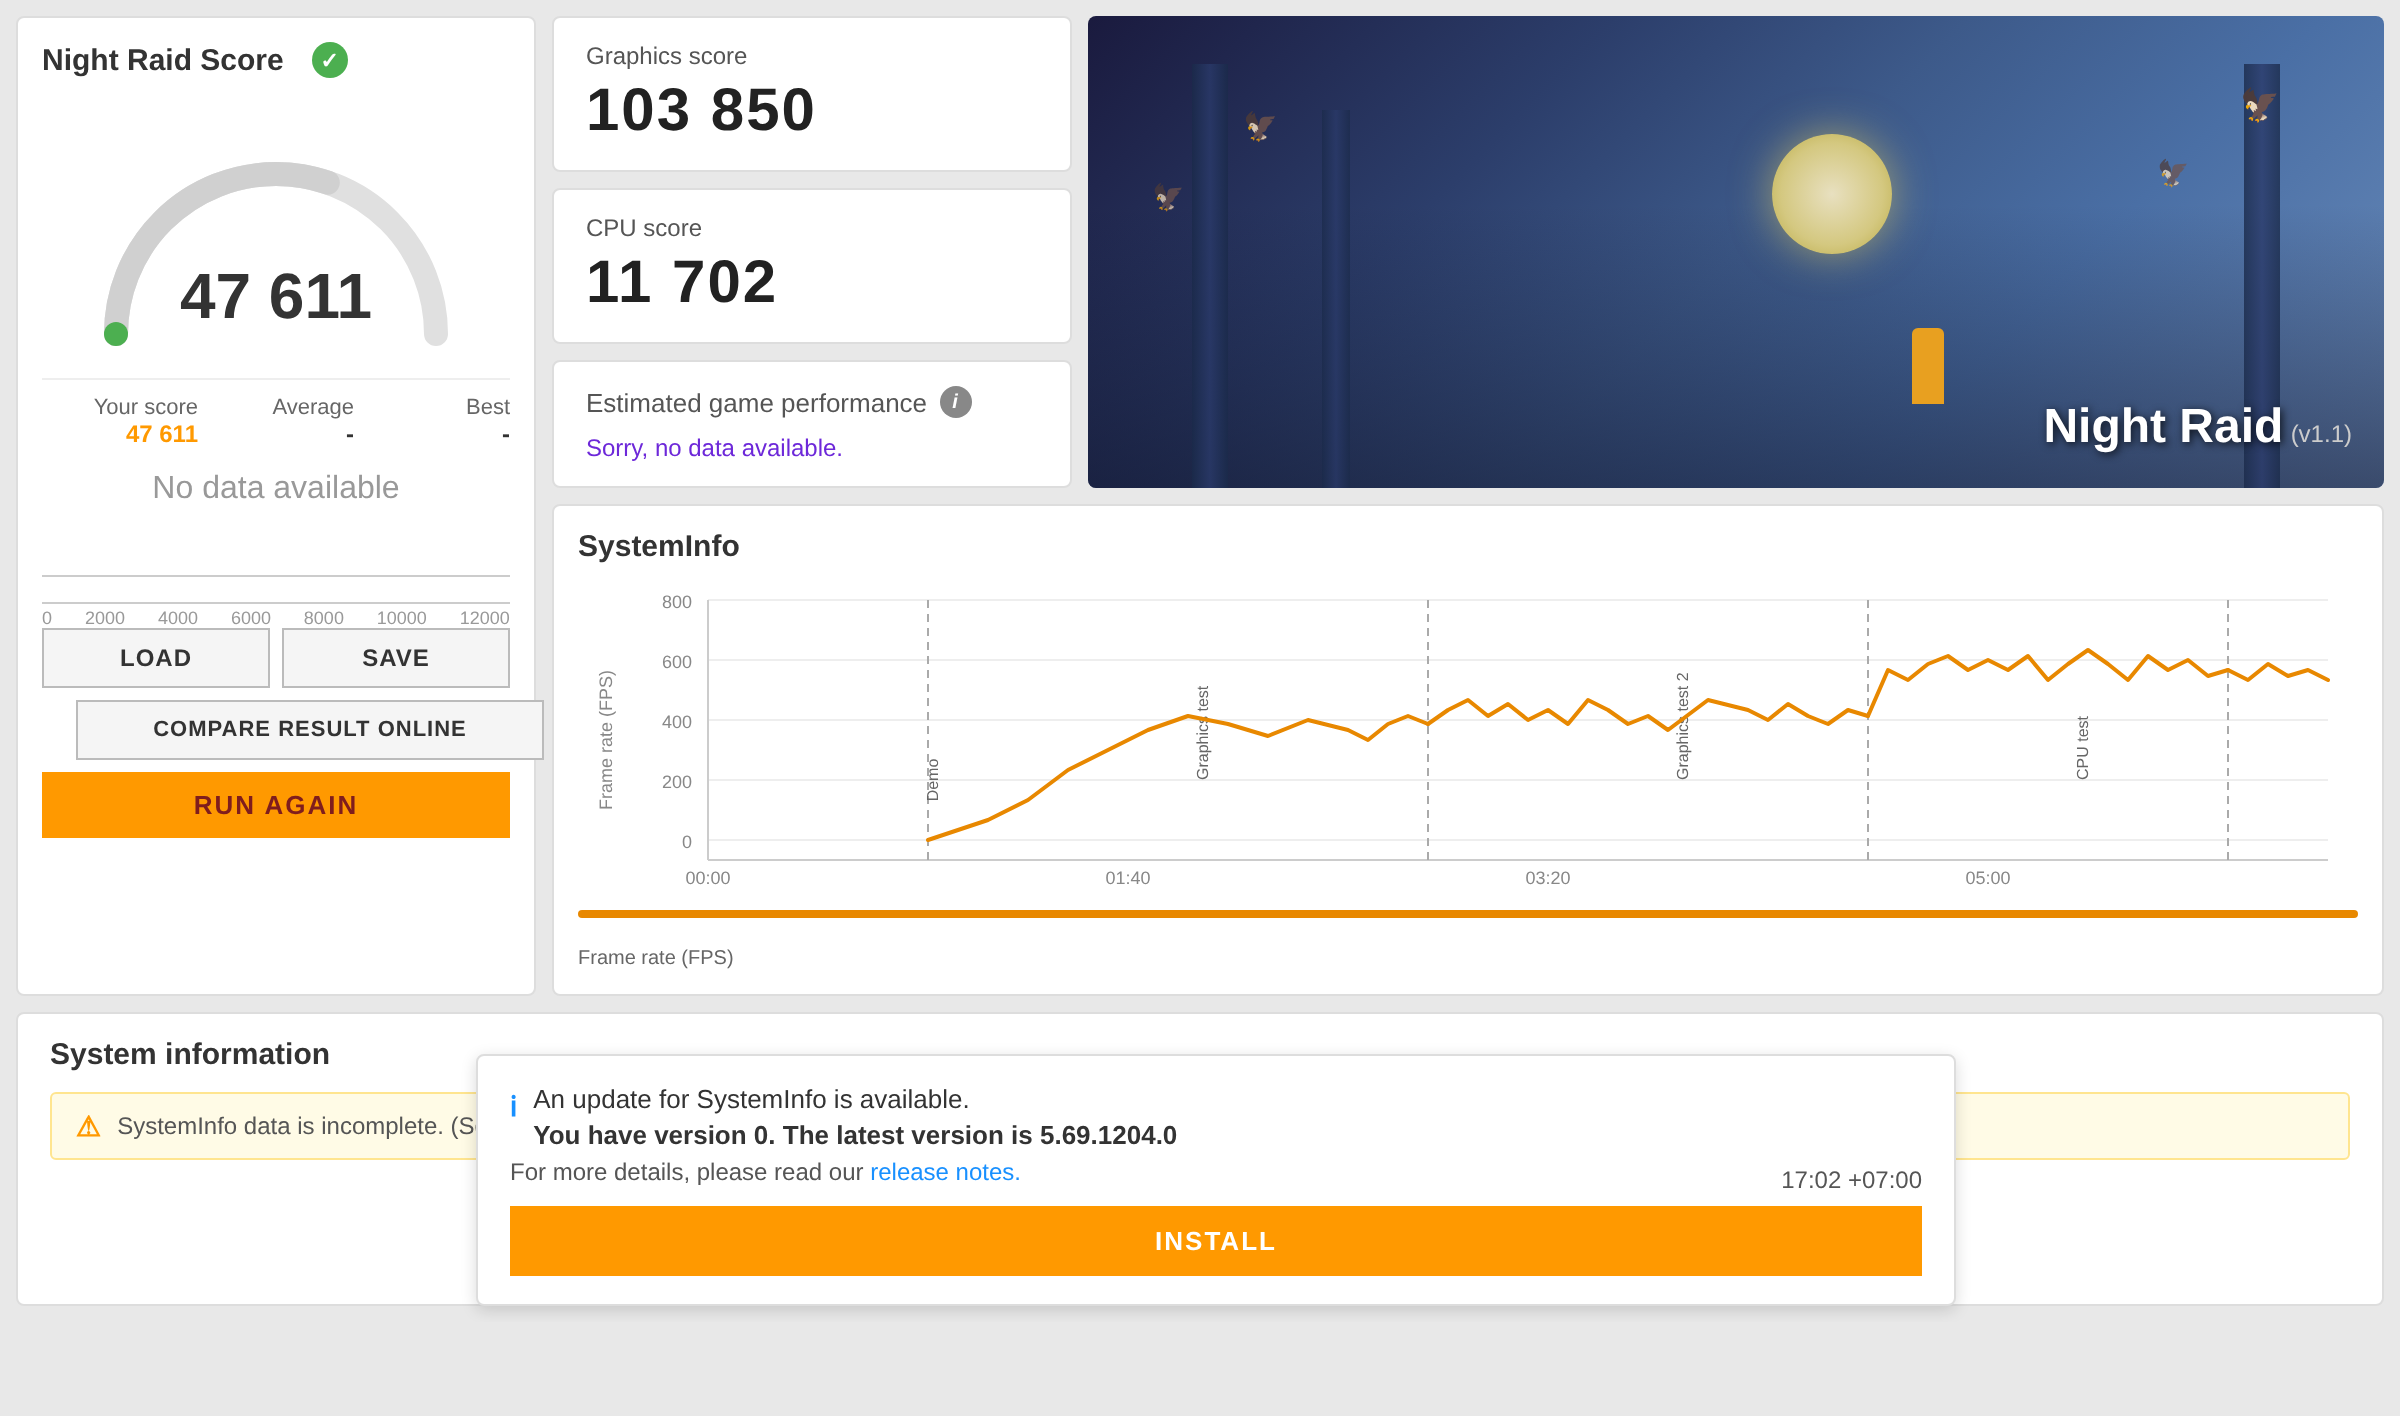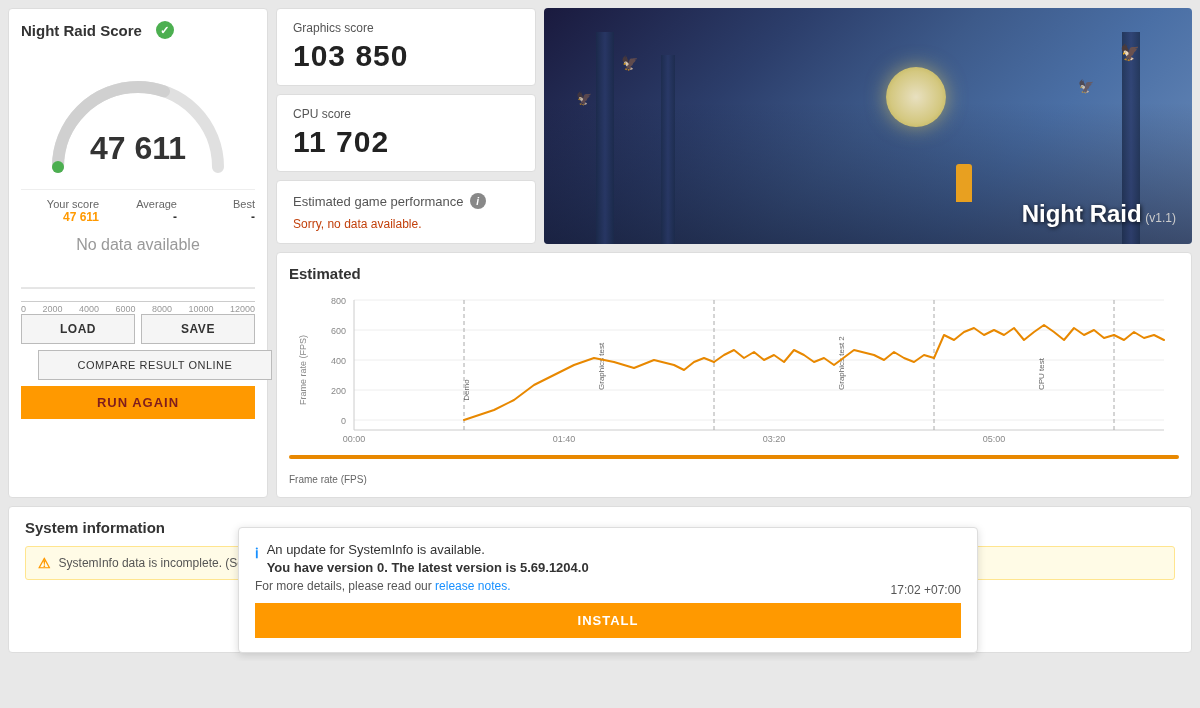--- a/index.html
+++ b/index.html
@@ -139,21 +139,21 @@
     }
 
     .btn-compare {
       width: 100%;
       margin-top: 6px;
       padding: 8px;
       border: 1px solid #bbb;
       background: #f5f5f5;
       cursor: pointer;
       font-size: 11px;
-      font-weight: 400;
+      font-weight: 700;
       color: #333;
       text-transform: uppercase;
       letter-spacing: 0.5px;
       margin-left: 34px;
     }
 
     .btn-run {
       width: 100%;
       margin-top: 6px;
       padding: 9px;
@@ -226,21 +226,21 @@
       align-items: center;
       justify-content: center;
       font-size: 10px;
       font-style: italic;
       font-weight: bold;
       cursor: pointer;
     }
 
     .no-data-text {
       font-size: 12px;
-      color: #c2410c;
+      color: #6d28d9;
     }
 
     
     .image-panel {
       flex: 1;
       position: relative;
       border-radius: 4px;
       overflow: hidden;
       min-height: 130px;
     }
@@ -545,21 +545,21 @@
             <div style="position:absolute;right:34%;bottom:18%;width:16px;height:38px;background:#e8a020;border-radius:3px 3px 0 0;"></div>
             <div class="benchmark-title">
               <span class="benchmark-name">Night Raid</span>
               <span class="benchmark-version">(v1.1)</span>
             </div>
           </div>
         </div>
       </div>
 
       <div class="monitoring-panel">
-        <div class="monitoring-title">Estimated</div>
+        <div class="monitoring-title">SystemInfo</div>
         <div class="chart-container">
           <svg class="chart-svg" viewBox="0 0 880 160">
 
             <line x1="60" y1="10" x2="870" y2="10" stroke="#eee" stroke-width="1"></line>
             <line x1="60" y1="40" x2="870" y2="40" stroke="#eee" stroke-width="1"></line>
             <line x1="60" y1="70" x2="870" y2="70" stroke="#eee" stroke-width="1"></line>
             <line x1="60" y1="100" x2="870" y2="100" stroke="#eee" stroke-width="1"></line>
             <line x1="60" y1="130" x2="870" y2="130" stroke="#eee" stroke-width="1"></line>
 
             <line x1="60" y1="10" x2="60" y2="140" stroke="#ccc" stroke-width="1"></line>

